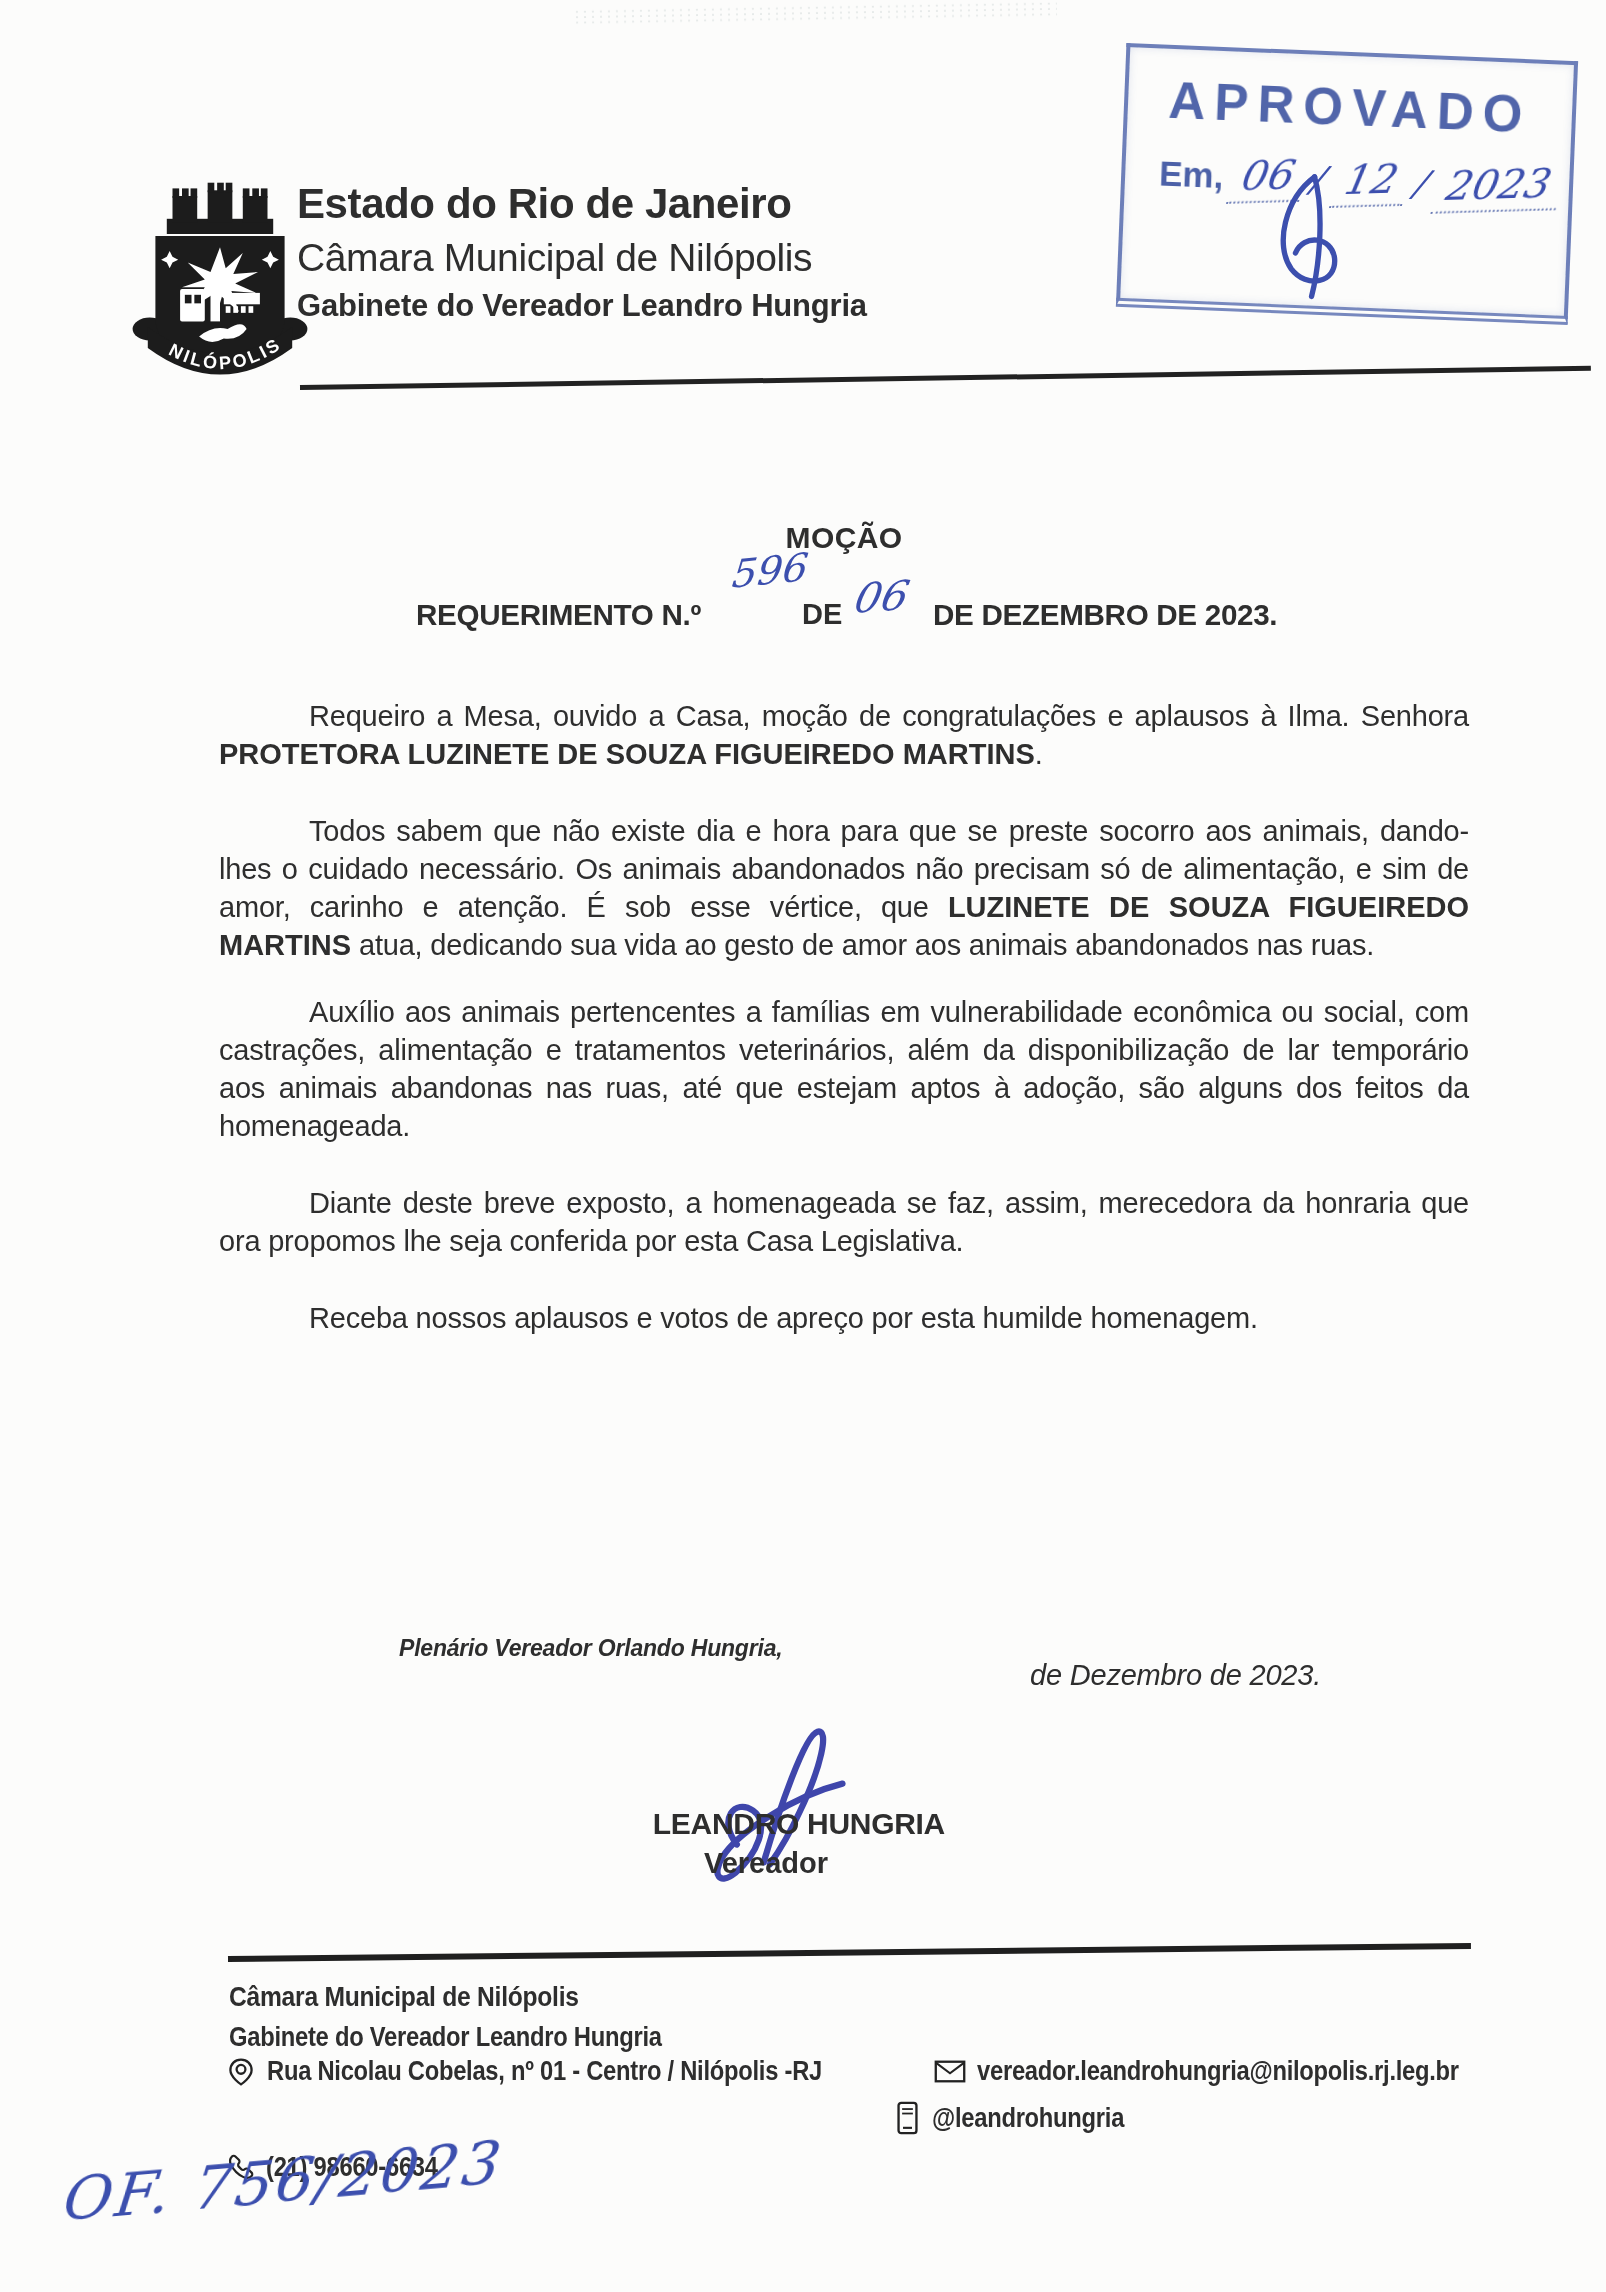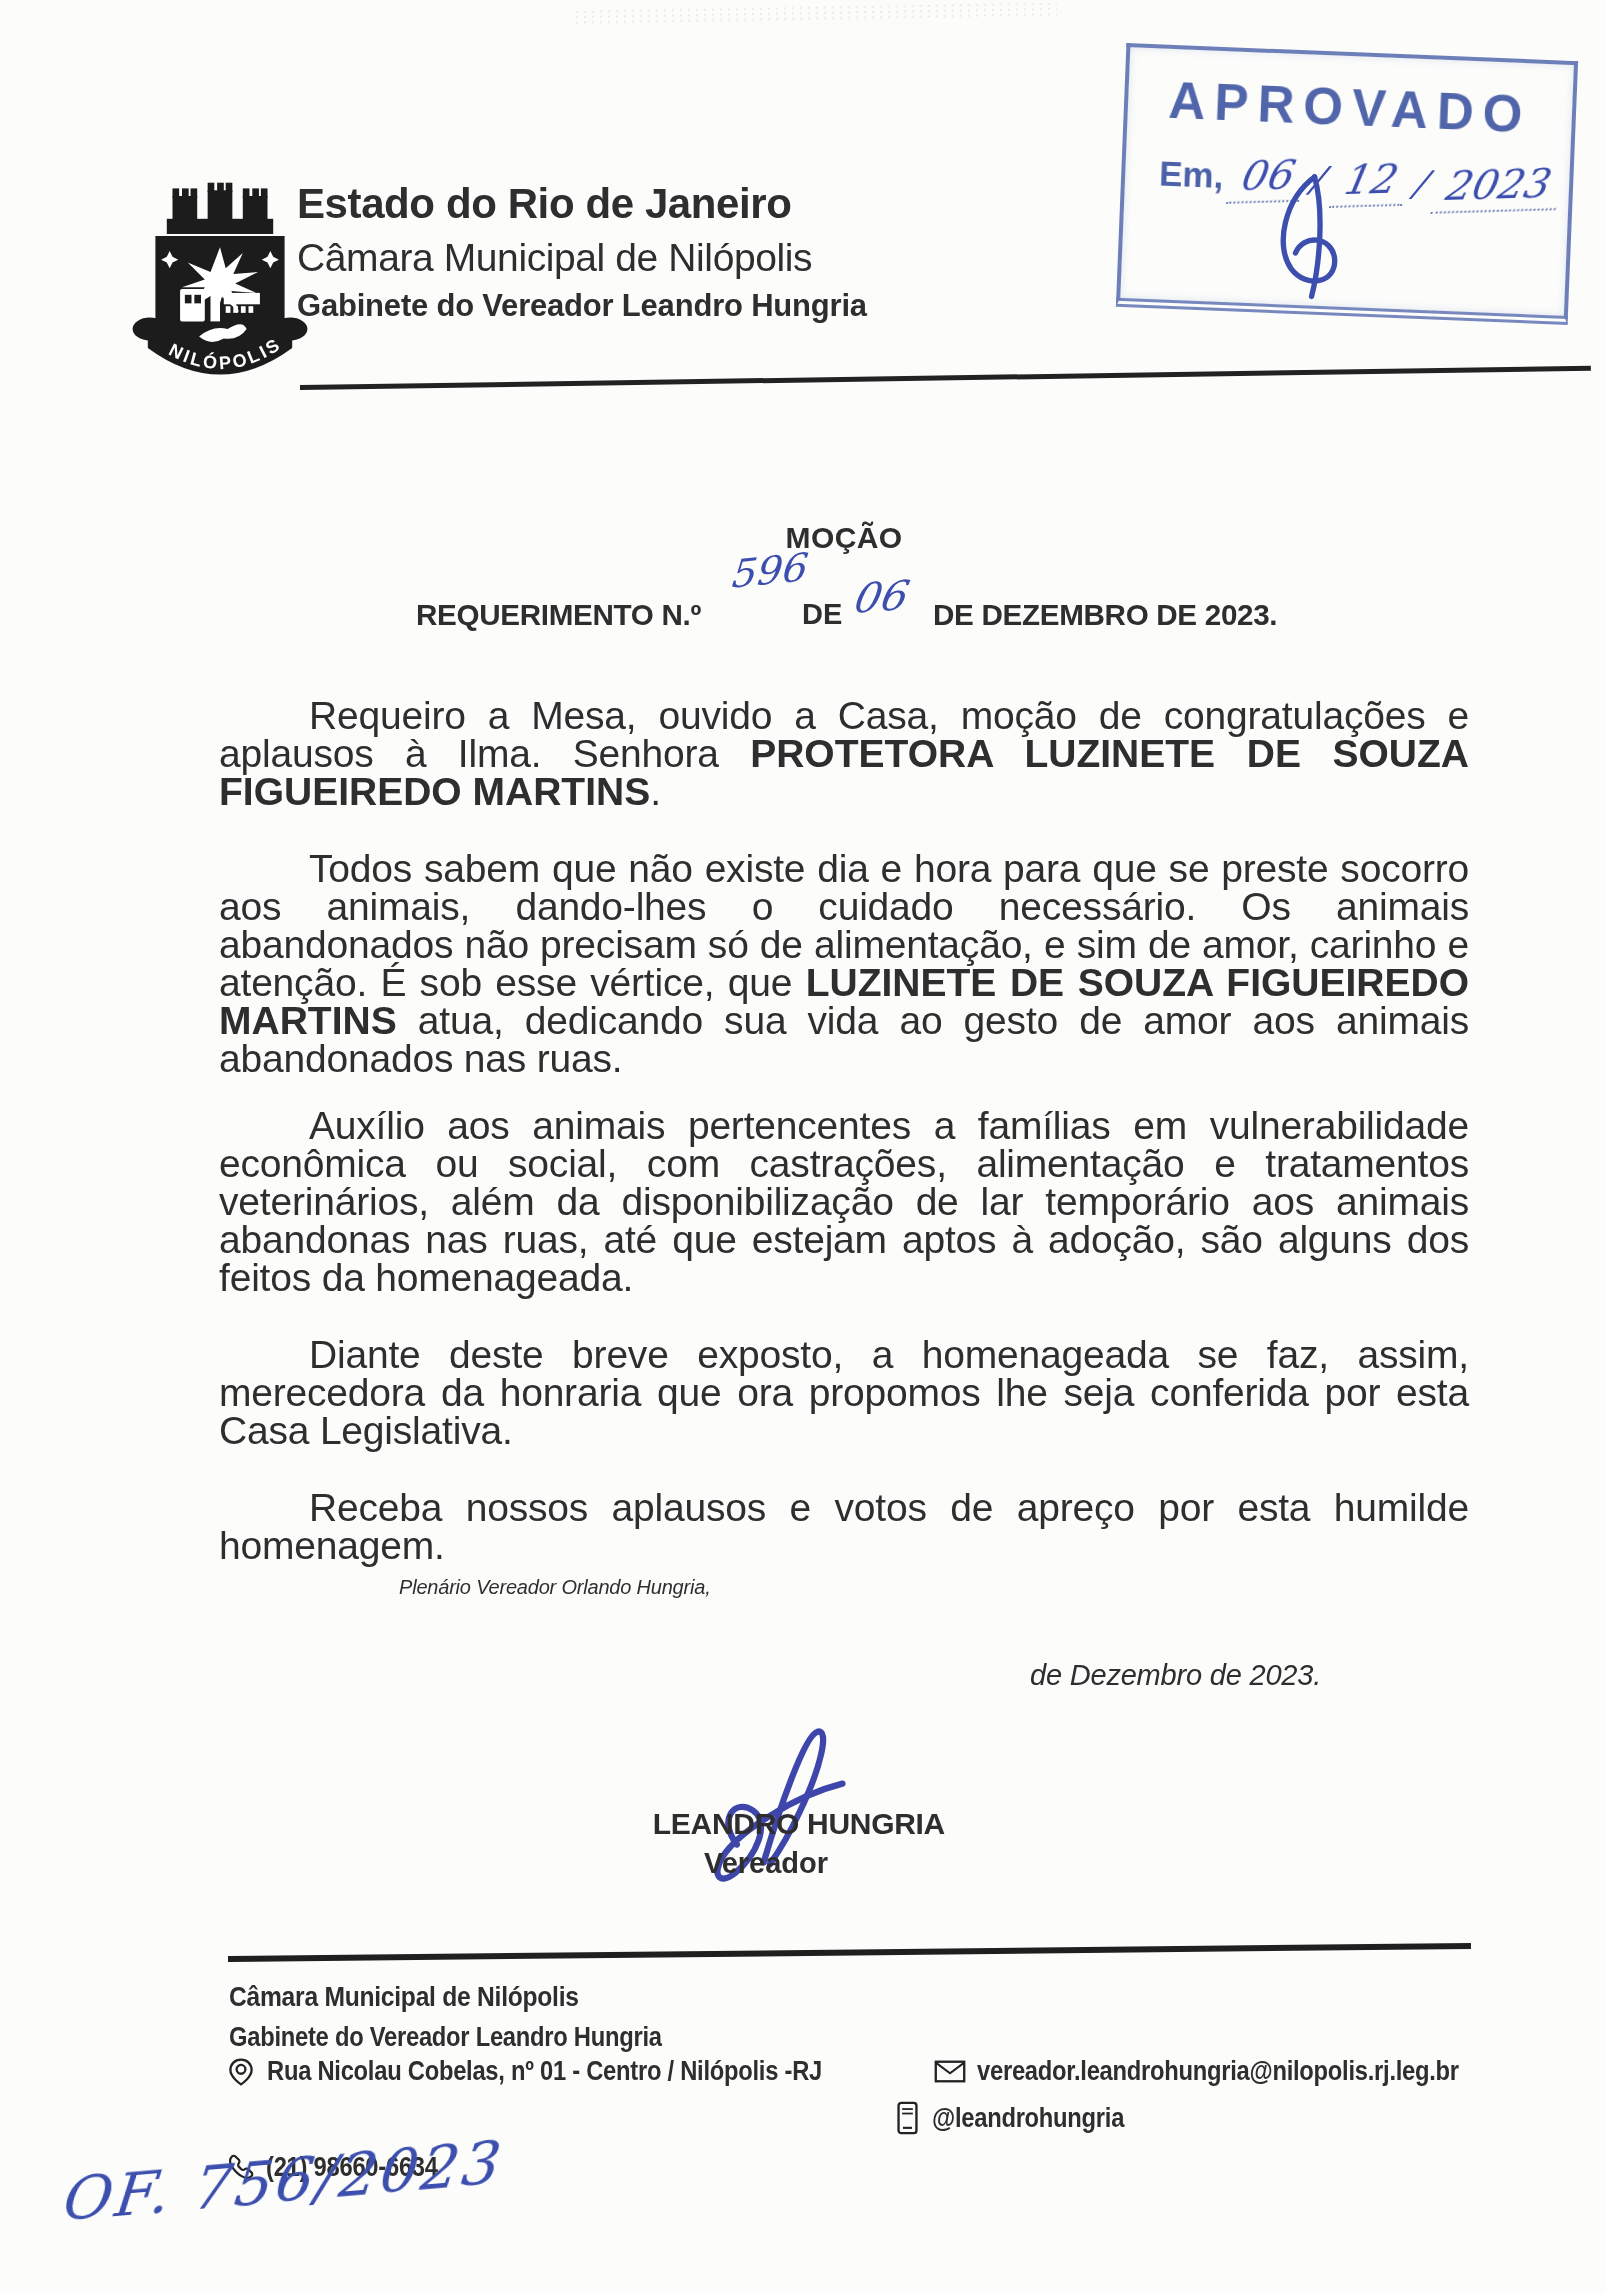--- a/index.html
+++ b/index.html
@@ -68,29 +68,29 @@
   .req-row{position:absolute;left:0;top:0;width:1607px;height:0;}
   .req-prefix{position:absolute;left:416px;top:598px;font-size:29.6px;font-weight:bold;letter-spacing:-0.3px;}
   .req-number{position:absolute;left:733px;top:548px;font-size:39px;transform:skewX(-12deg) rotate(-6deg);}
   .req-de1{position:absolute;left:802px;top:598px;font-size:29px;font-weight:bold;}
   .req-day{position:absolute;left:856px;top:573px;font-size:41px;transform:skewX(-16deg) rotate(-4deg);}
   .req-suffix{position:absolute;left:933px;top:598px;font-size:29.6px;font-weight:bold;letter-spacing:-0.3px;}
   
   .body-text{position:absolute;left:219px;top:697px;width:1250px;}
   .body-text p{
     margin:0 0 39px 0;
-    font-size:39px;line-height:38px;letter-spacing:-0.2px;
+    font-size:29px;line-height:38px;letter-spacing:-0.2px;
     text-align:justify;text-indent:90px;
   }
   .body-text p b{letter-spacing:0;}
   .body-text p:nth-child(2){margin-bottom:29px;}
   .body-text p:nth-child(5){margin-bottom:61px;}
   .body-text p:nth-child(6){margin-bottom:0;}
   
-  .plenary{position:absolute;left:399px;top:1576px;font-size:20px;font-style:italic;letter-spacing:-0.2px;}
+  .plenary{position:absolute;left:399px;top:1635px;font-size:23px;font-style:italic;letter-spacing:-0.2px;font-weight:bold;}
   .plenary-date{position:absolute;left:1030px;top:1659px;font-size:29px;font-style:italic;letter-spacing:-0.2px;}
   .sig-scribble{position:absolute;left:631px;top:1721px;width:269px;height:170px;}
   .sig-name{position:absolute;left:587px;top:1807px;width:358px;text-align:right;font-size:30px;font-weight:bold;letter-spacing:-0.3px;}
   .sig-role{position:absolute;left:587px;top:1847px;width:358px;text-align:center;font-size:29px;font-weight:bold;}
   
   .ftr-rule{
     position:absolute;left:228px;top:1956px;width:1243px;height:6.3px;
     background:#1f1f1f;transform:rotate(-0.6deg);transform-origin:left center;
   }
   .cond{display:inline-block;transform:scaleX(.88);transform-origin:left center;letter-spacing:-0.3px;white-space:nowrap;}

